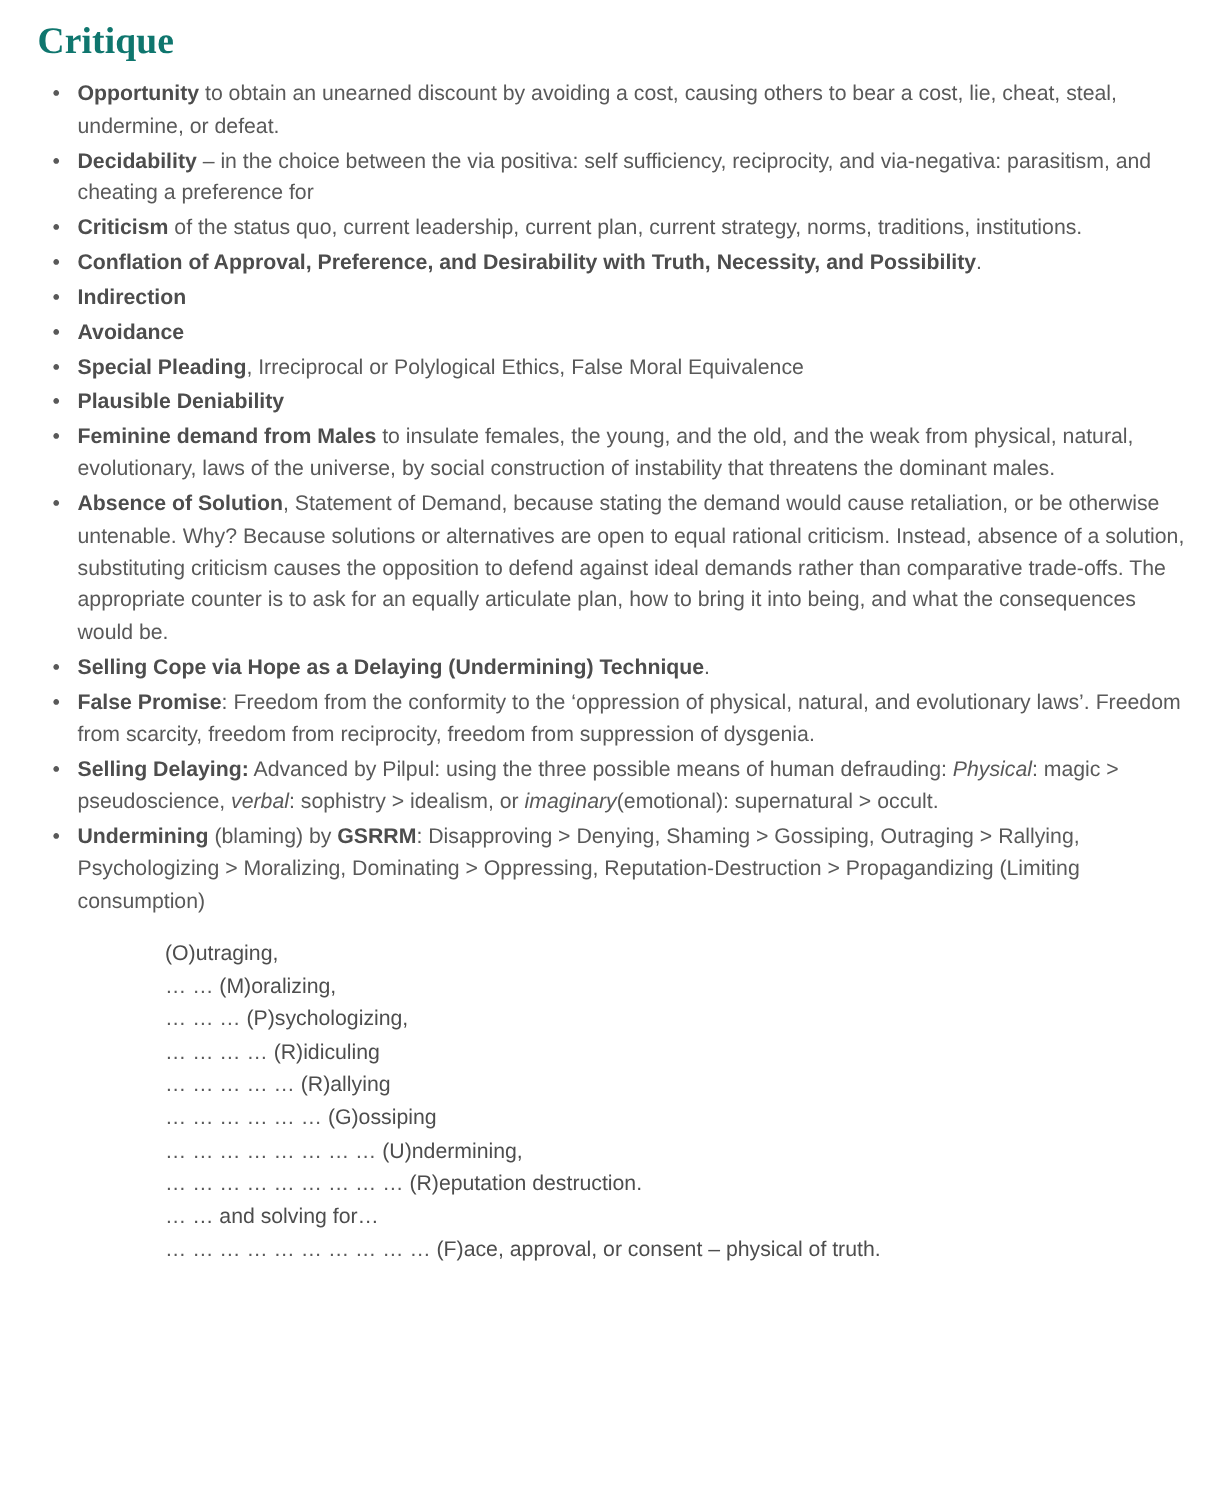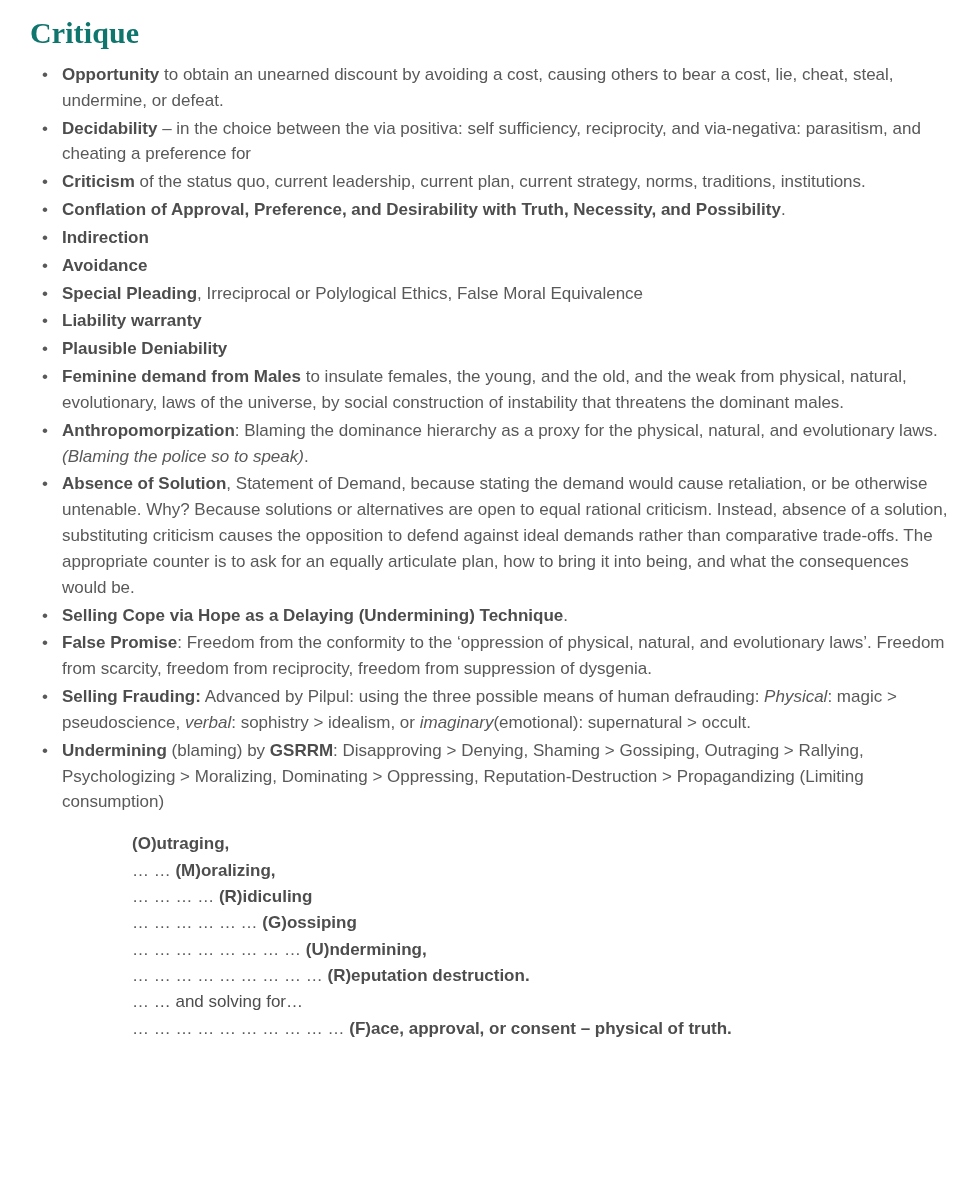--- a/index.html
+++ b/index.html
@@ -58,21 +58,21 @@
   .gsrrm-block .gline {
     font-size: 17px;
     line-height: 1.55;
     color: #4d4d4d;
   }
   .gsrrm-block .gline .lead {
     font-weight: normal;
     color: #595959;
   }
   .gsrrm-block .gline .term {
-    font-weight: bold;
+    font-weight: normal;
     color: #4d4d4d;
   }
   .gsrrm-block .gline.soft .term {
     font-weight: normal;
     margin-top: 20px;
   }
 </style>
 </head>
 <body>
 
@@ -81,35 +81,35 @@
   <h1 class="title">Critique</h1>
 
   <ul class="critique-list" id="critique-list">
       <li><span class="b">Opportunity</span><span> to obtain an unearned discount by avoiding a cost, causing others to bear a cost, lie, cheat, steal, undermine, or defeat.</span></li>
       <li><span class="b">Decidability</span><span> – in the choice between the via positiva: self sufficiency, reciprocity, and via-negativa: parasitism, and cheating a preference for</span></li>
       <li><span class="b">Criticism</span><span> of the status quo, current leadership, current plan, current strategy, norms, traditions, institutions.</span></li>
       <li><span class="b">Conflation of Approval, Preference, and Desirability with Truth, Necessity, and Possibility</span><span>.</span></li>
       <li><span class="b">Indirection</span></li>
       <li><span class="b">Avoidance</span></li>
       <li><span class="b">Special Pleading</span><span>, Irreciprocal or Polylogical Ethics, False Moral Equivalence</span></li>
-      <li><span class="b">Liability warranty</span></li>
       <li><span class="b">Plausible Deniability</span></li>
       <li><span class="b">Feminine demand from Males</span><span> to insulate females, the young, and the old, and the weak from physical, natural, evolutionary, laws of the universe, by social construction of instability that threatens the dominant males.</span></li>
-      <li><span class="b">Anthropomorpization</span><span>: Blaming the dominance hierarchy as a proxy for the physical, natural, and evolutionary laws. </span><span class="i">(Blaming the police so to speak)</span><span>.</span></li>
       <li><span class="b">Absence of Solution</span><span>, Statement of Demand, because stating the demand would cause retaliation, or be otherwise untenable.  Why? Because solutions or alternatives are open to equal rational criticism. Instead, absence of a solution, substituting criticism causes the opposition to defend against ideal demands rather than comparative trade-offs. The appropriate counter is to ask for an equally articulate plan, how to bring it into being, and what the consequences would be.</span></li>
       <li><span class="b">Selling Cope via Hope as a Delaying (Undermining) Technique</span><span>.</span></li>
       <li><span class="b">False Promise</span><span>: Freedom from the conformity to the ‘oppression of physical, natural, and evolutionary laws’. Freedom from scarcity, freedom from reciprocity, freedom from suppression of dysgenia.</span></li>
-      <li><span class="b">Selling Frauding:</span><span> Advanced by Pilpul: using the three possible means of human defrauding: </span><span class="i">Physical</span><span>: magic &gt; pseudoscience, </span><span class="i">verbal</span><span>: sophistry &gt; idealism, or </span><span class="i">imaginary</span><span>(emotional): supernatural &gt; occult.</span></li>
+      <li><span class="b">Selling Delaying:</span><span> Advanced by Pilpul: using the three possible means of human defrauding: </span><span class="i">Physical</span><span>: magic &gt; pseudoscience, </span><span class="i">verbal</span><span>: sophistry &gt; idealism, or </span><span class="i">imaginary</span><span>(emotional): supernatural &gt; occult.</span></li>
       <li><span class="b">Undermining</span><span> (blaming) by </span><span class="b">GSRRM</span><span>: Disapproving &gt; Denying, Shaming &gt; Gossiping, Outraging &gt; Rallying, Psychologizing &gt; Moralizing, Dominating &gt; Oppressing, Reputation-Destruction &gt; Propagandizing (Limiting consumption)</span></li>
     </ul>
 
   <div class="gsrrm-block" id="gsrrm-block">
       <div class="gline"><span class="term">(O)utraging,</span></div>
       <div class="gline"><span class="lead">… … </span><span class="term">(M)oralizing,</span></div>
+      <div class="gline"><span class="lead">… … … </span><span class="term">(P)sychologizing,</span></div>
       <div class="gline"><span class="lead">… … … … </span><span class="term">(R)idiculing</span></div>
+      <div class="gline"><span class="lead">… … … … … </span><span class="term">(R)allying</span></div>
       <div class="gline"><span class="lead">… … … … … … </span><span class="term">(G)ossiping</span></div>
       <div class="gline"><span class="lead">… … … … … … … … </span><span class="term">(U)ndermining,</span></div>
       <div class="gline"><span class="lead">… … … … … … … … … </span><span class="term">(R)eputation destruction.</span></div>
       <div class="gline soft"><span class="lead">… </span><span class="term">… and solving for…</span></div>
       <div class="gline"><span class="lead">… … … … … … … … … … </span><span class="term">(F)ace, approval, or consent – physical of truth.</span></div>
     </div>
 
 </div>
 
 </body></html>

